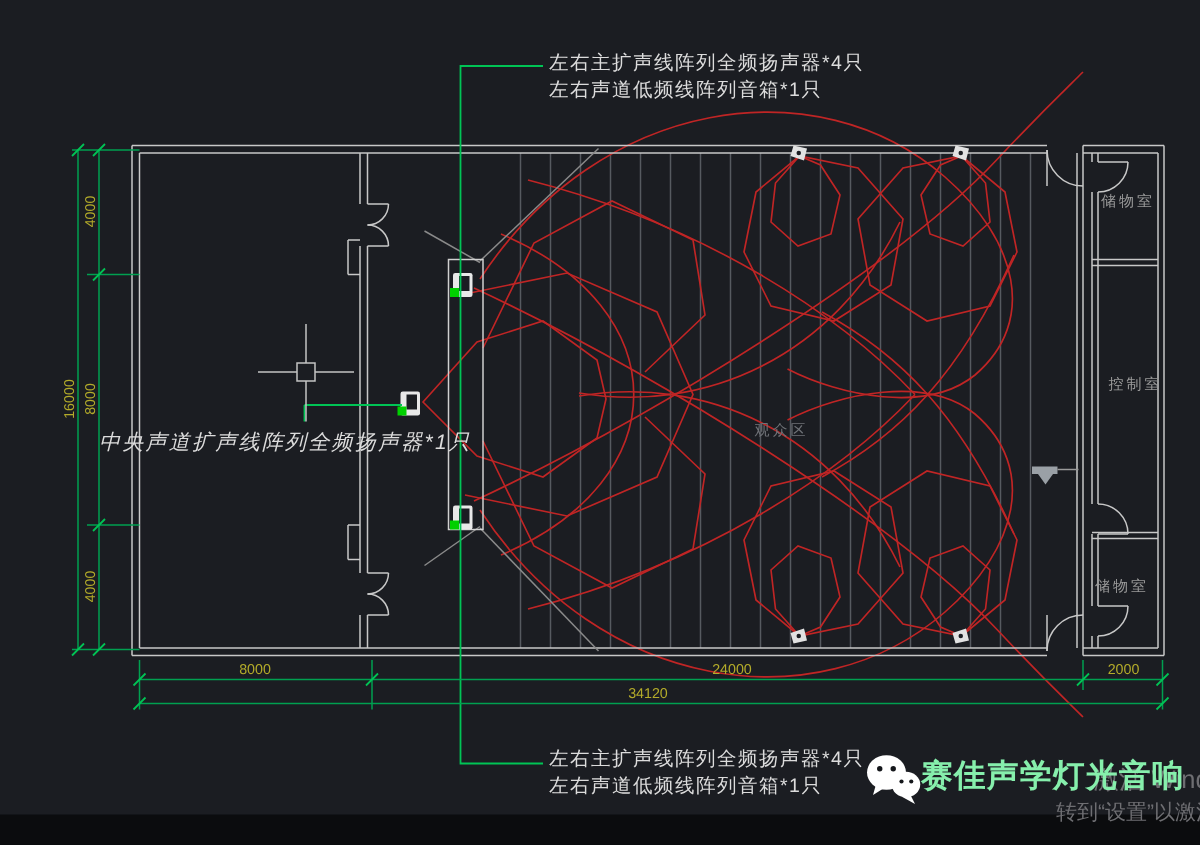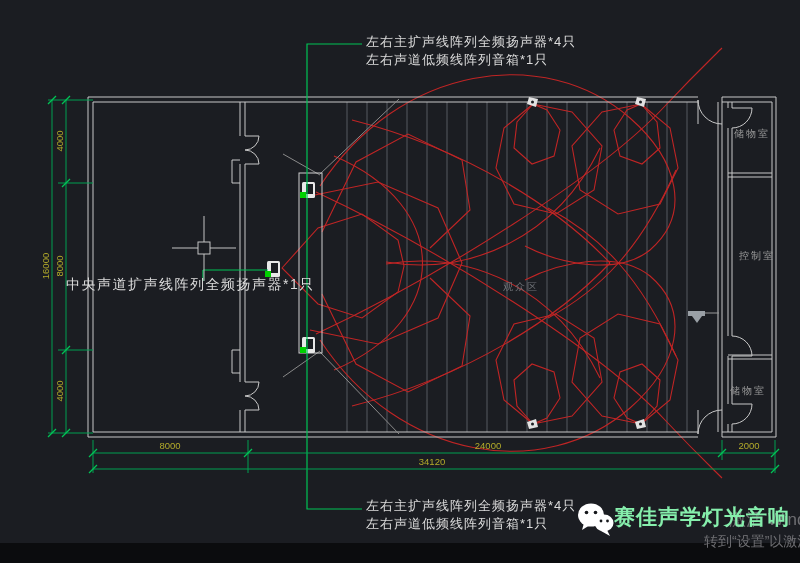--- a/index.html
+++ b/index.html
@@ -239,21 +239,21 @@
       <line x1="172" y1="248" x2="198" y2="248"></line>
         <line x1="210" y1="248" x2="236" y2="248"></line>
       <line x1="204" y1="216" x2="204" y2="242"></line>
         <line x1="204" y1="254" x2="204" y2="281"></line>
       <rect x="198" y="242" width="12" height="12"></rect>
     </g>
   </svg>
 
   <div class="note" style="left:366px;top:33px;">左右主扩声线阵列全频扬声器*4只</div>
   <div class="note" style="left:366px;top:51px;">左右声道低频线阵列音箱*1只</div>
-  <div class="note-center" style="left:66px;top:276px;">中央声道扩声线阵列全频扬声器*1只</div>
+  <div class="note-center" style="left:66px;top:286px;font-style:italic;">中央声道扩声线阵列全频扬声器*1只</div>
   <div class="note" style="left:366px;top:497px;">左右主扩声线阵列全频扬声器*4只</div>
   <div class="note" style="left:366px;top:515px;">左右声道低频线阵列音箱*1只</div>
 
   <div class="footer-band"></div>
 
   <div class="wm1">激活 Windows</div>
   <div class="wm2">转到“设置”以激活Windows</div>
 
   <div class="wechat">
     <svg width="40" height="38" viewBox="0 0 40 38">

